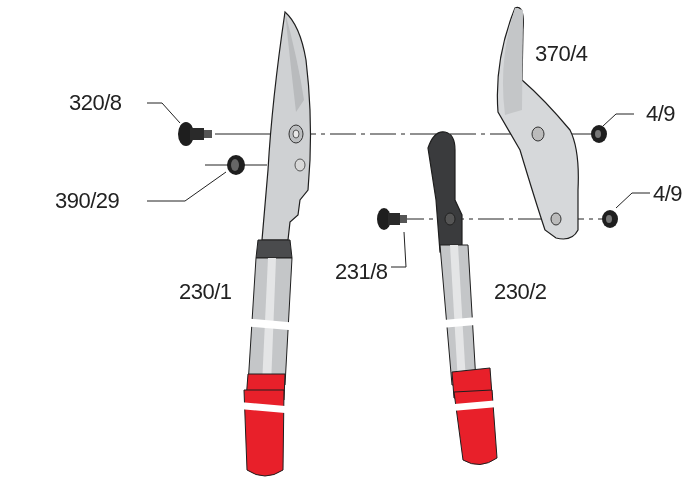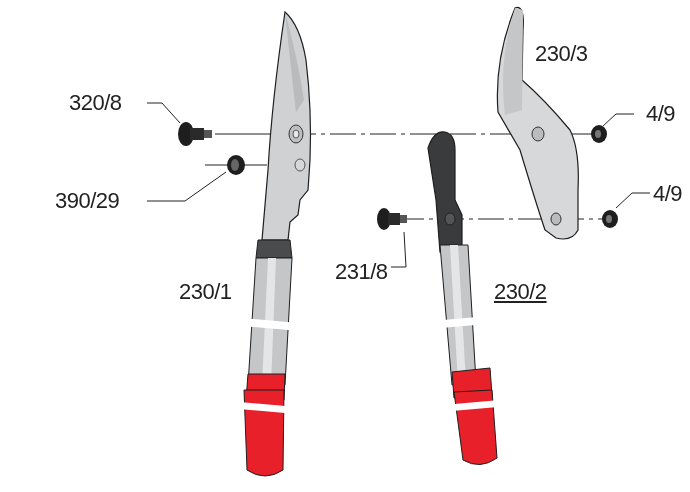--- a/index.html
+++ b/index.html
@@ -78,17 +78,17 @@
   </g>
   <g>
     <ellipse cx="610" cy="219" rx="8" ry="9" fill="#1e1e1e"></ellipse>
     <ellipse cx="609" cy="219" rx="3" ry="4" fill="#777"></ellipse>
   </g>
 </svg>
 
 <div class="lbl" style="left:69px; top:92px;">320/8</div>
 <div class="lbl" style="left:55px; top:190px;">390/29</div>
 <div class="lbl" style="left:179px; top:281px;">230/1</div>
-<div class="lbl" style="left:535px; top:43px;">230/3</div>
+<div class="lbl" style="left:535px; top:43px;">370/4</div>
 <div class="lbl" style="left:646px; top:103px;">4/9</div>
 <div class="lbl" style="left:653px; top:183px;">4/9</div>
 <div class="lbl" style="left:335px; top:261px;">231/8</div>
-<div class="lbl" style="left:494px; top:281px;text-decoration:underline;">230/2</div>
+<div class="lbl" style="left:494px; top:281px;">230/2</div>
 
 </body></html>

